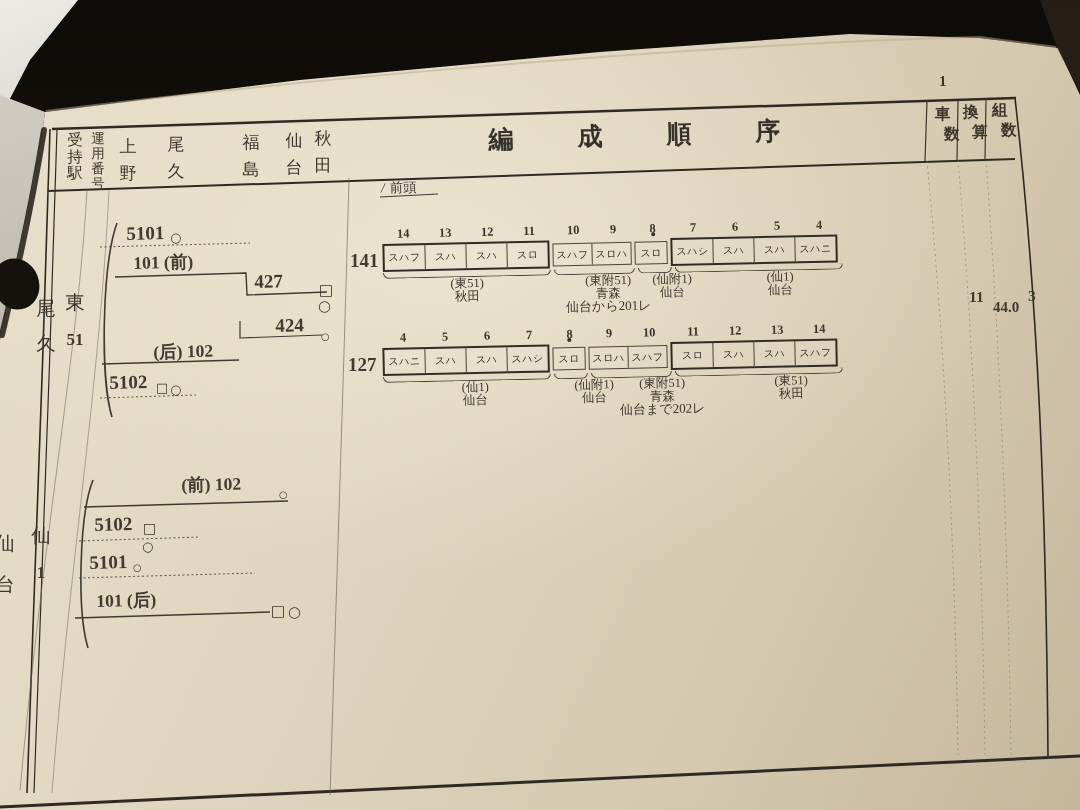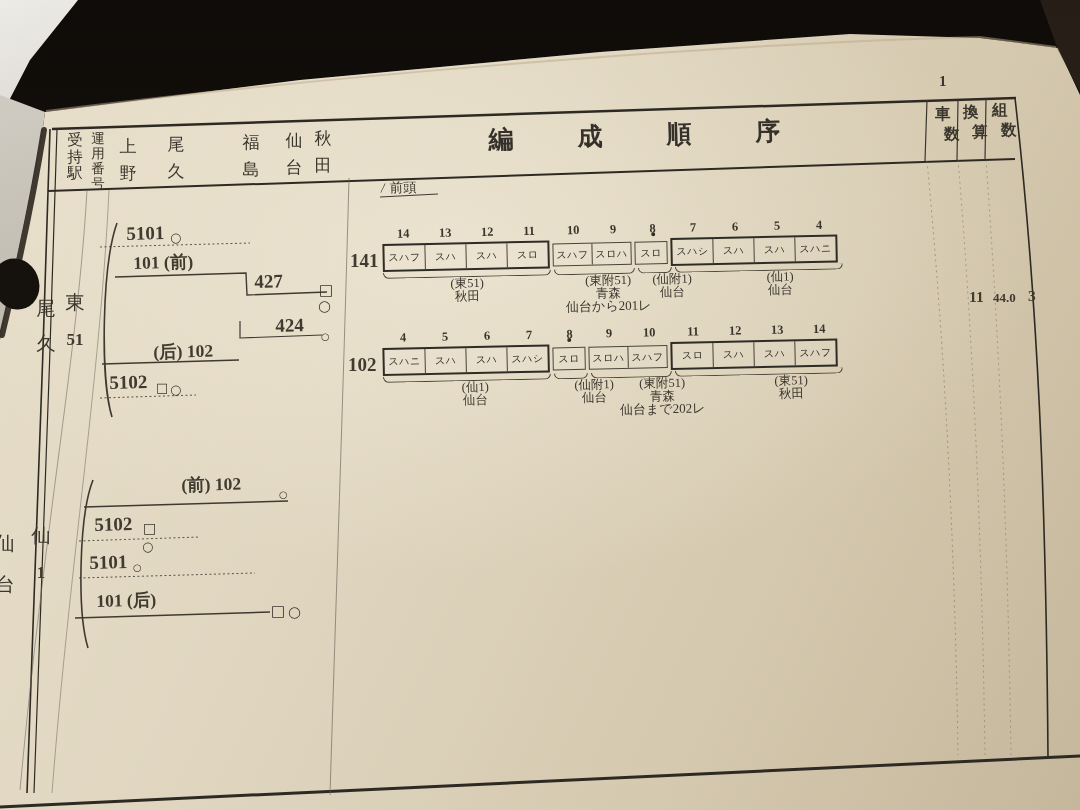--- a/index.html
+++ b/index.html
@@ -189,21 +189,21 @@
   <span class="mark" style="left:319px;top:283px;font-size:15px">□</span>
   <span class="mark" style="left:318px;top:299px;font-size:15px">○</span>
   <div class="abs dg tilt" style="left:275px;top:315px">424</div>
   <span class="mark" style="left:321px;top:332px;font-size:10px">○</span>
   <div class="abs dg sm tilt" style="left:153px;top:340px">(后) 102</div>
   <div class="abs dg tilt" style="left:109px;top:372px">5102</div>
   <span class="mark" style="left:156px;top:381px;font-size:13px">□</span>
   <span class="mark" style="left:170px;top:383px;font-size:13px">○</span>
 
   <div class="abs num" style="left:969px;top:288px;font-size:15.5px">11</div>
-  <div class="abs num" style="left:993px;top:290px;font-size:13px">44.0</div>
+  <div class="abs num" style="left:993px;top:299px;font-size:15px">44.0</div>
   <div class="abs num" style="left:1028px;top:287px;font-size:15.5px">3</div>
 
   <div class="abs vstack gst" style="left:-8px;top:523px;width:26px;line-height:41px">
     <span>仙</span>
     <span>台</span>
   </div>
   <div class="abs gst" style="left:28px;top:522px;width:26px;text-align:center">
     <span style="display:block">仙</span>
     <span style="display:block;font-size:17px;margin-top:14px" class="num">1</span>
   </div>
@@ -287,21 +287,21 @@
         <span class="nt"></span>
       </div>
       <div class="flabel" style="left:327px">
         <span class="nm">(仙1)</span>
         <span class="ds">仙台</span>
         <span class="nt"></span>
       </div>
     </div>
   </div>
 
-  <div class="abs dg" style="left:348px;top:354px">102</div>
+  <div class="abs dg" style="left:348px;top:354px">127</div>
   <div class="formation" style="left:382px;top:331px">
     <div class="numrow">
       <div class="ng" style="width:168px">
         <span>4</span>
         <span>5</span>
         <span>6</span>
         <span>7</span>
       </div>
       <div class="ng" style="width:33px">
         <span>8</span>

